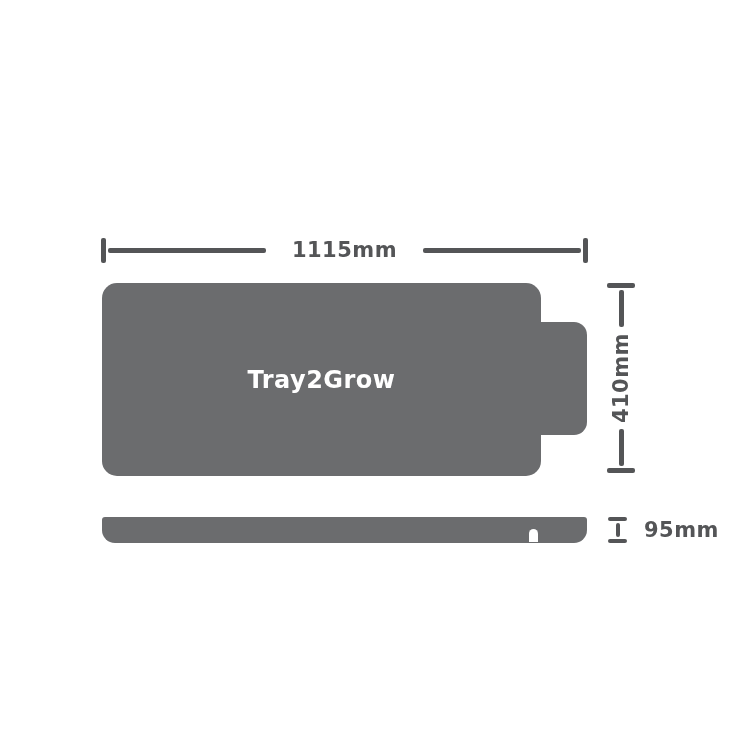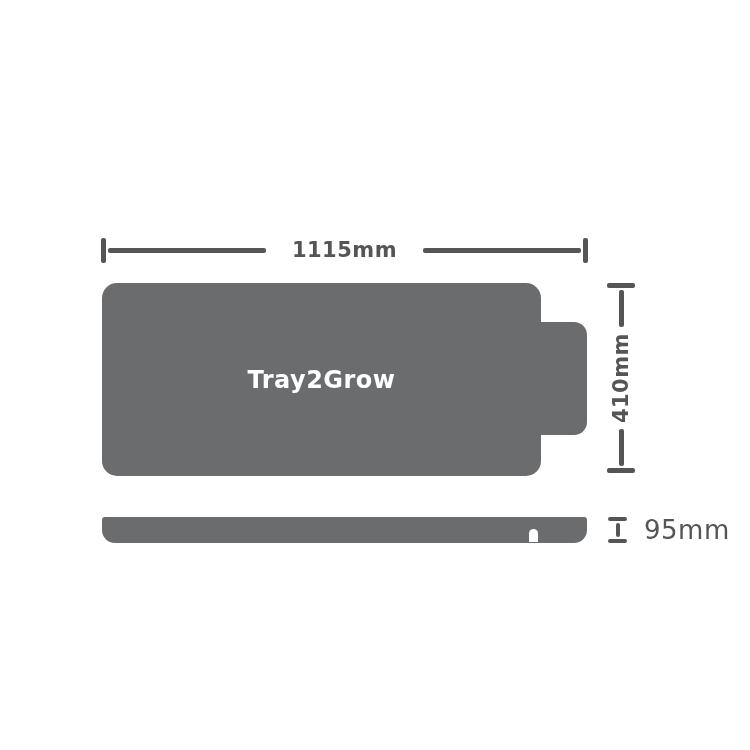--- a/index.html
+++ b/index.html
@@ -61,21 +61,21 @@
     background:var(--background,#ffffff); border-radius:5px 5px 0 0;
   }
 
   
   .dim-v.small { left:604px; top:512px; width:19px; height:28px; }
   .dim-v.small .cap-h { height:4px; }
   .dim-v.small .vline { width:4px; }
   .depth-label {
     position:absolute; left:640px; top:512px; height:28px;
     display:flex; align-items:center;
-    font-size:26px; font-weight:normal; letter-spacing:.5px;
+    font-size:21px; font-weight:bold; letter-spacing:.5px;
     color:var(--dimension,#545557); white-space:nowrap;
   }
 </style>
 </head>
 <body>
 
 <div class="canvas">
 
   <div class="dim-h">
     <span class="cap-v"></span>

